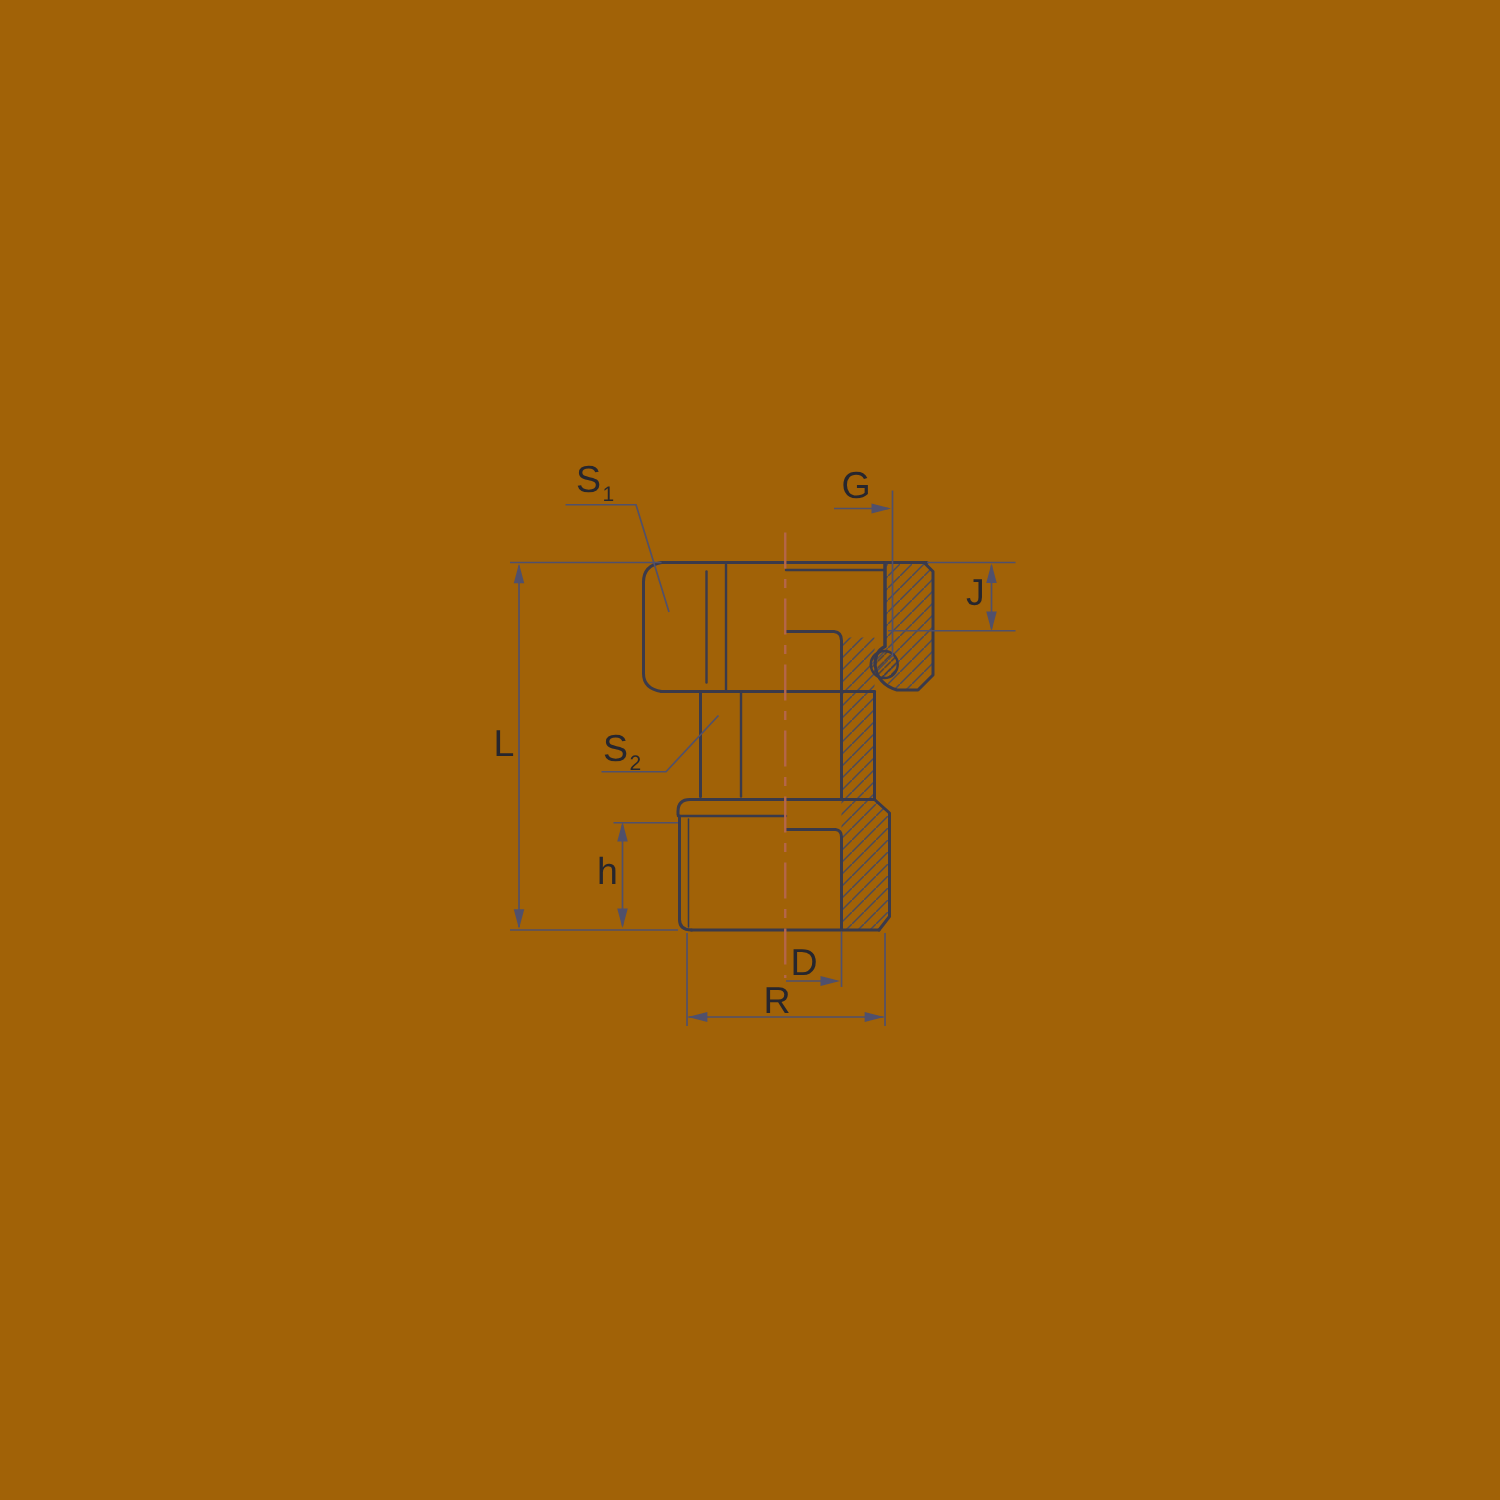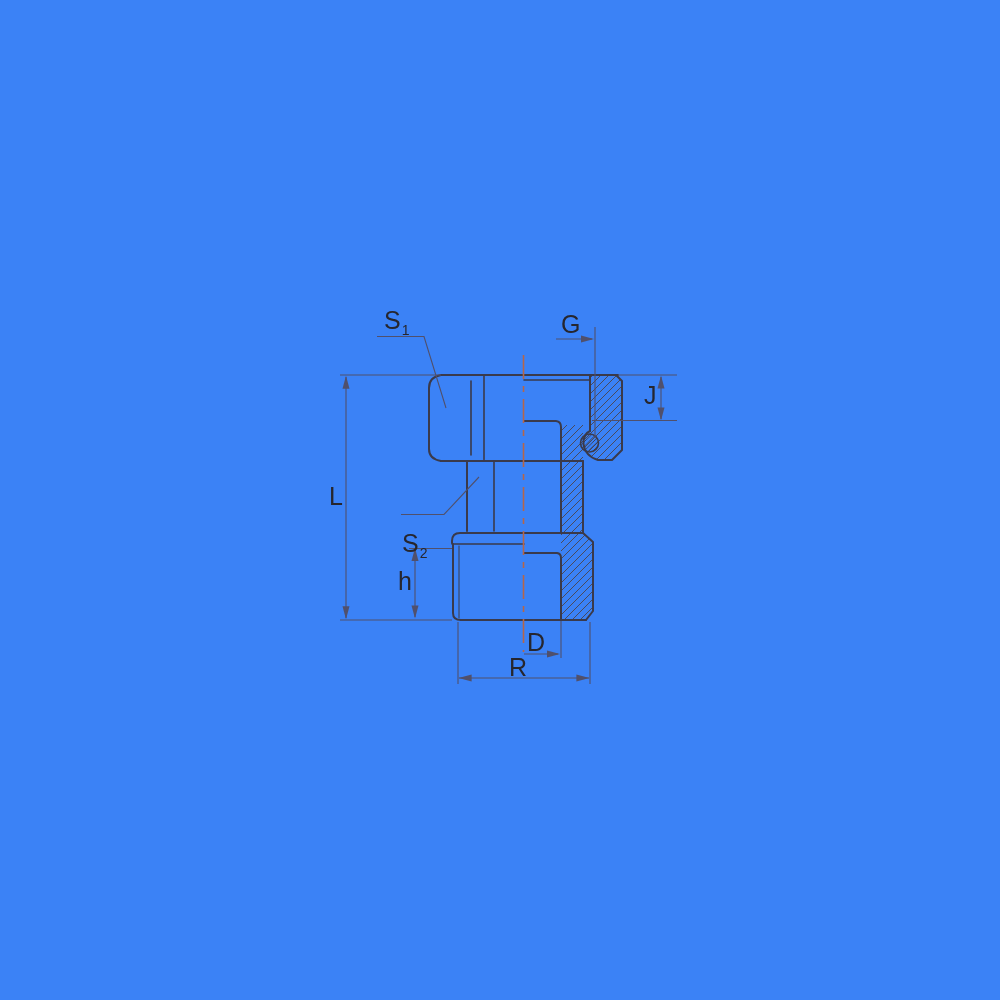--- a/index.html
+++ b/index.html
@@ -1,19 +1,19 @@
 <!DOCTYPE html>
 <html><head>
 <meta charset="utf-8">
 <style>
   html,body{margin:0;padding:0;background:#fff;}
   .canvas{
     position:relative;
     width:1000px;height:1000px;
-    background:#3b82f6;
+    background:#a16207;
     font-family:"Liberation Sans", sans-serif;
     overflow:hidden;
   }
   .drawing-svg{position:absolute;left:0;top:0;}
   .lbl{
     position:absolute;
     font-family:"Liberation Sans", sans-serif;
     font-size:25px;
     line-height:1;
     color:#26262e;
@@ -141,21 +141,21 @@
   </svg>
 
   <span class="lbl" style="left:384px;top:308px;"><span>S</span><span class="sub">1</span></span>
 
   <span class="lbl" style="left:561px;top:312px;">G</span>
 
   <span class="lbl" style="left:644px;top:383px;">J</span>
 
   <span class="lbl" style="left:329px;top:484px;">L</span>
 
-  <span class="lbl" style="left:402px;top:487px;margin-top:44px;"><span>S</span><span class="sub">2</span></span>
+  <span class="lbl" style="left:402px;top:487px;"><span>S</span><span class="sub">2</span></span>
 
   <span class="lbl" style="left:398px;top:569px;">h</span>
 
   <span class="lbl" style="left:527px;top:630px;">D</span>
 
   <span class="lbl" style="left:509px;top:655px;">R</span>
 
 </div>
 
 </body></html>

